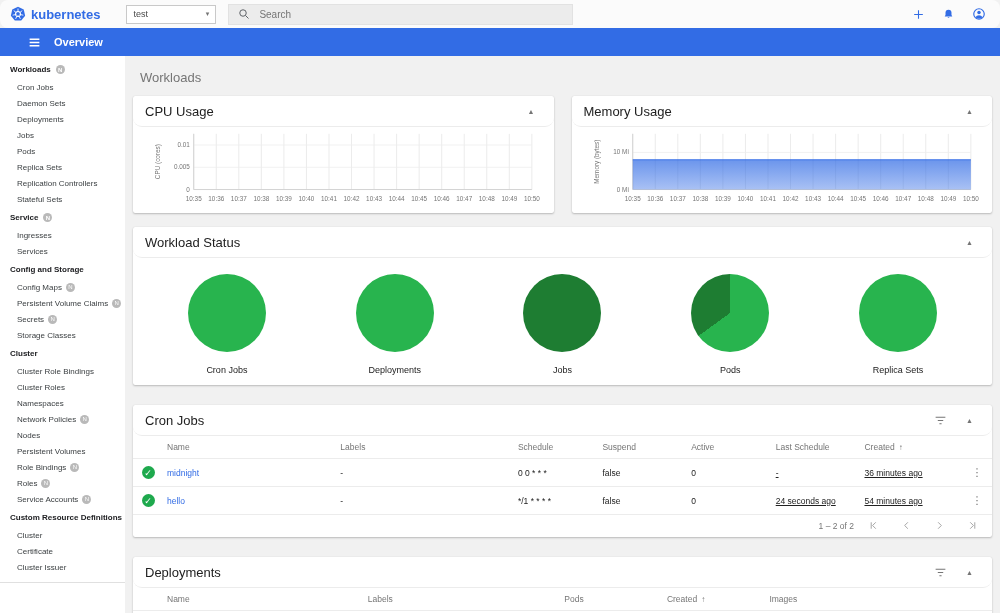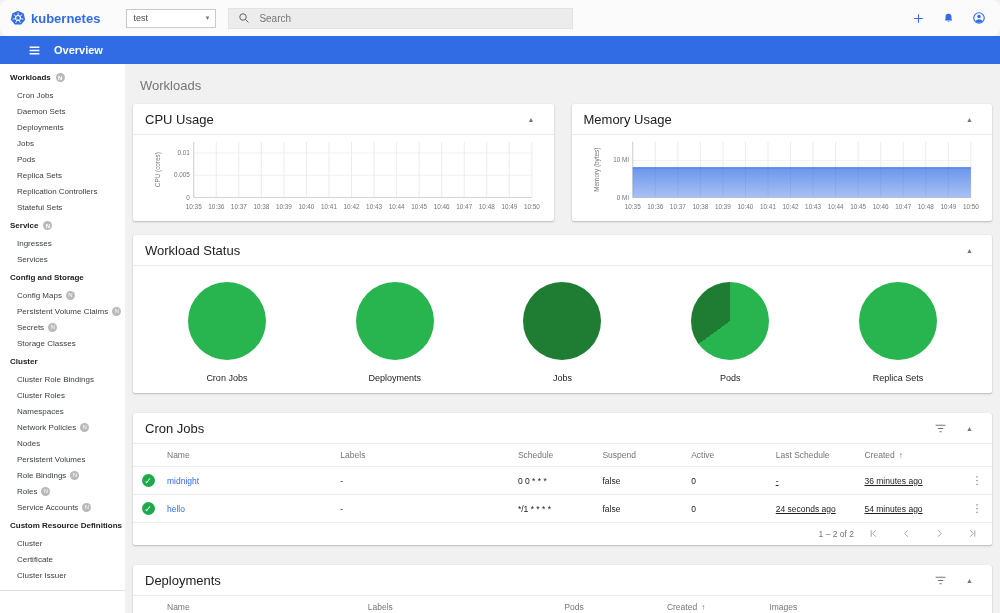--- a/index.html
+++ b/index.html
@@ -1,20 +1,20 @@
 <!DOCTYPE html>
 <html><head>
 <meta charset="utf-8">
 <style>
   * { box-sizing: border-box; margin: 0; padding: 0; }
   html,body { width:1000px; height:613px; overflow:hidden; background:#f1f1f1;
     font-family:"Liberation Sans", sans-serif; color:#212121; }
 
   
-  .topbar { height:36px; background:#fbfbfb; display:flex; align-items:center;border-radius:8px; }
+  .topbar { height:28px; background:#fbfbfb; display:flex; align-items:center;border-radius:8px; }
   .brand { display:flex; align-items:center; gap:5px; margin-left:10px;
     color:#326ce5; font-weight:bold; font-size:13px; cursor:pointer; }
   .ns-select { margin-left:26px; width:90px; height:19px; background:#fff;
     border:1px solid #c9c9c9; display:flex; align-items:center; justify-content:space-between;
     padding:0 6px; font-size:9px; color:#4a4a4a; cursor:pointer; }
   .ns-caret { color:#757575; font-size:7px; }
   .searchbar { margin-left:12px; width:345px; height:21px; background:#ececec;
     border:1px solid #e2e2e2; display:flex; align-items:center; gap:9px; padding:0 9px; }
   .searchbar input { flex:1; border:none; outline:none; background:transparent;
     font-size:10px; color:#212121; font-family:"Liberation Sans",sans-serif; }
@@ -39,21 +39,21 @@
 
   main { flex:1; padding:0 8px; overflow:hidden; }
   .page-title { font-size:13px; color:#757575; padding:14px 0 11px 7px; }
 
   
   .card { background:#fff; border-radius:2px; margin-bottom:20px;
     box-shadow:0 1px 2px rgba(0,0,0,0.22), 0 0 1px rgba(0,0,0,0.12); }
   .charts-row { display:flex; gap:18px; }
   .charts-row .card { flex:1; margin-bottom:14px; }
   .card-header { display:flex; align-items:center; padding:8px 16px 7px 12px;
-    border-bottom:1px solid #ececec; }
+    border-bottom:1px solid #ececec;border-radius:9px; }
   .card-title { font-size:13px; color:#212121; flex:1; }
   .collapse-caret { color:#757575; font-size:7px; cursor:pointer; padding:2px 3px; }
   .filter-btn { cursor:pointer; display:flex; margin-right:16px; }
   .chart-svg { display:block; width:100%; height:86px; }
 
   
   .pies { display:flex; justify-content:space-around; padding:16px 10px 10px 10px; }
   .pie-item { display:flex; flex-direction:column; align-items:center; gap:13px; }
   .pie { width:78px; height:78px; border-radius:50%; }
   .pie-label { font-size:9px; color:#212121; }

